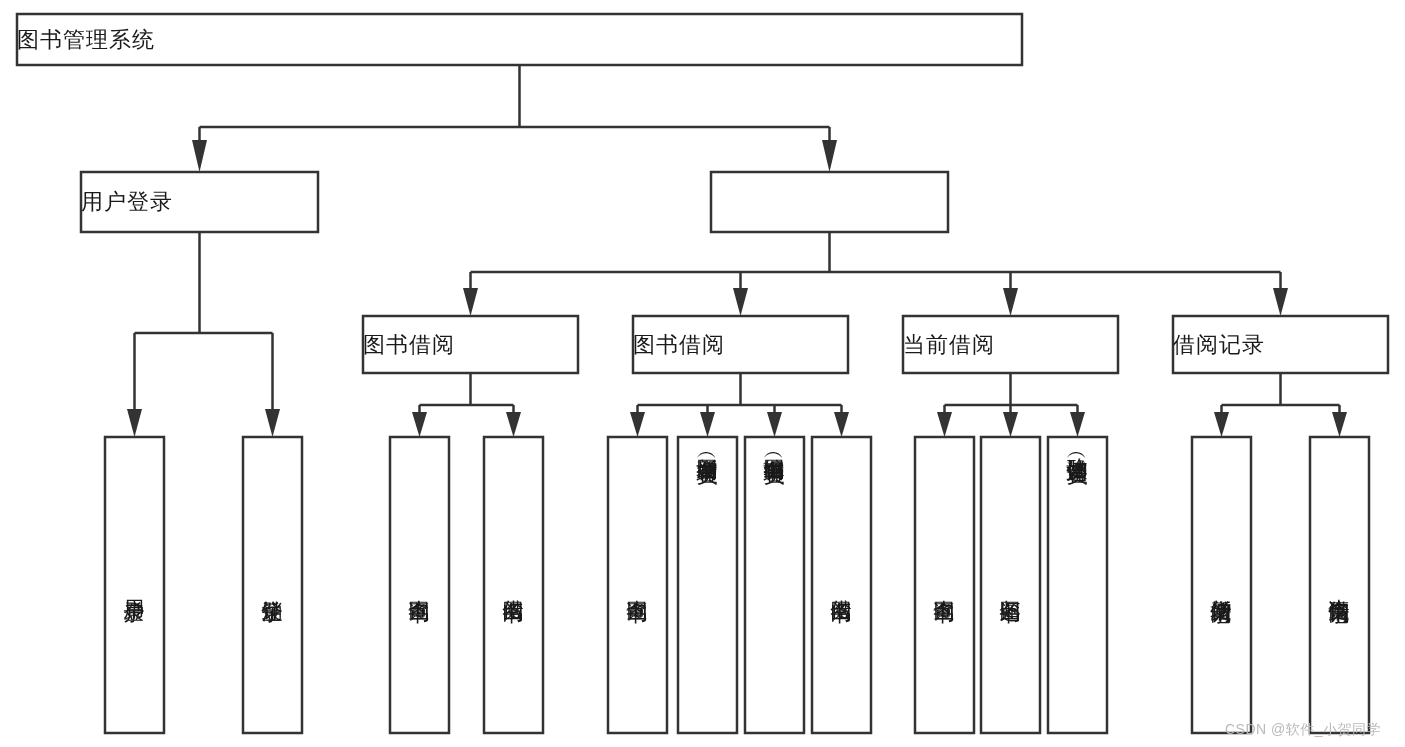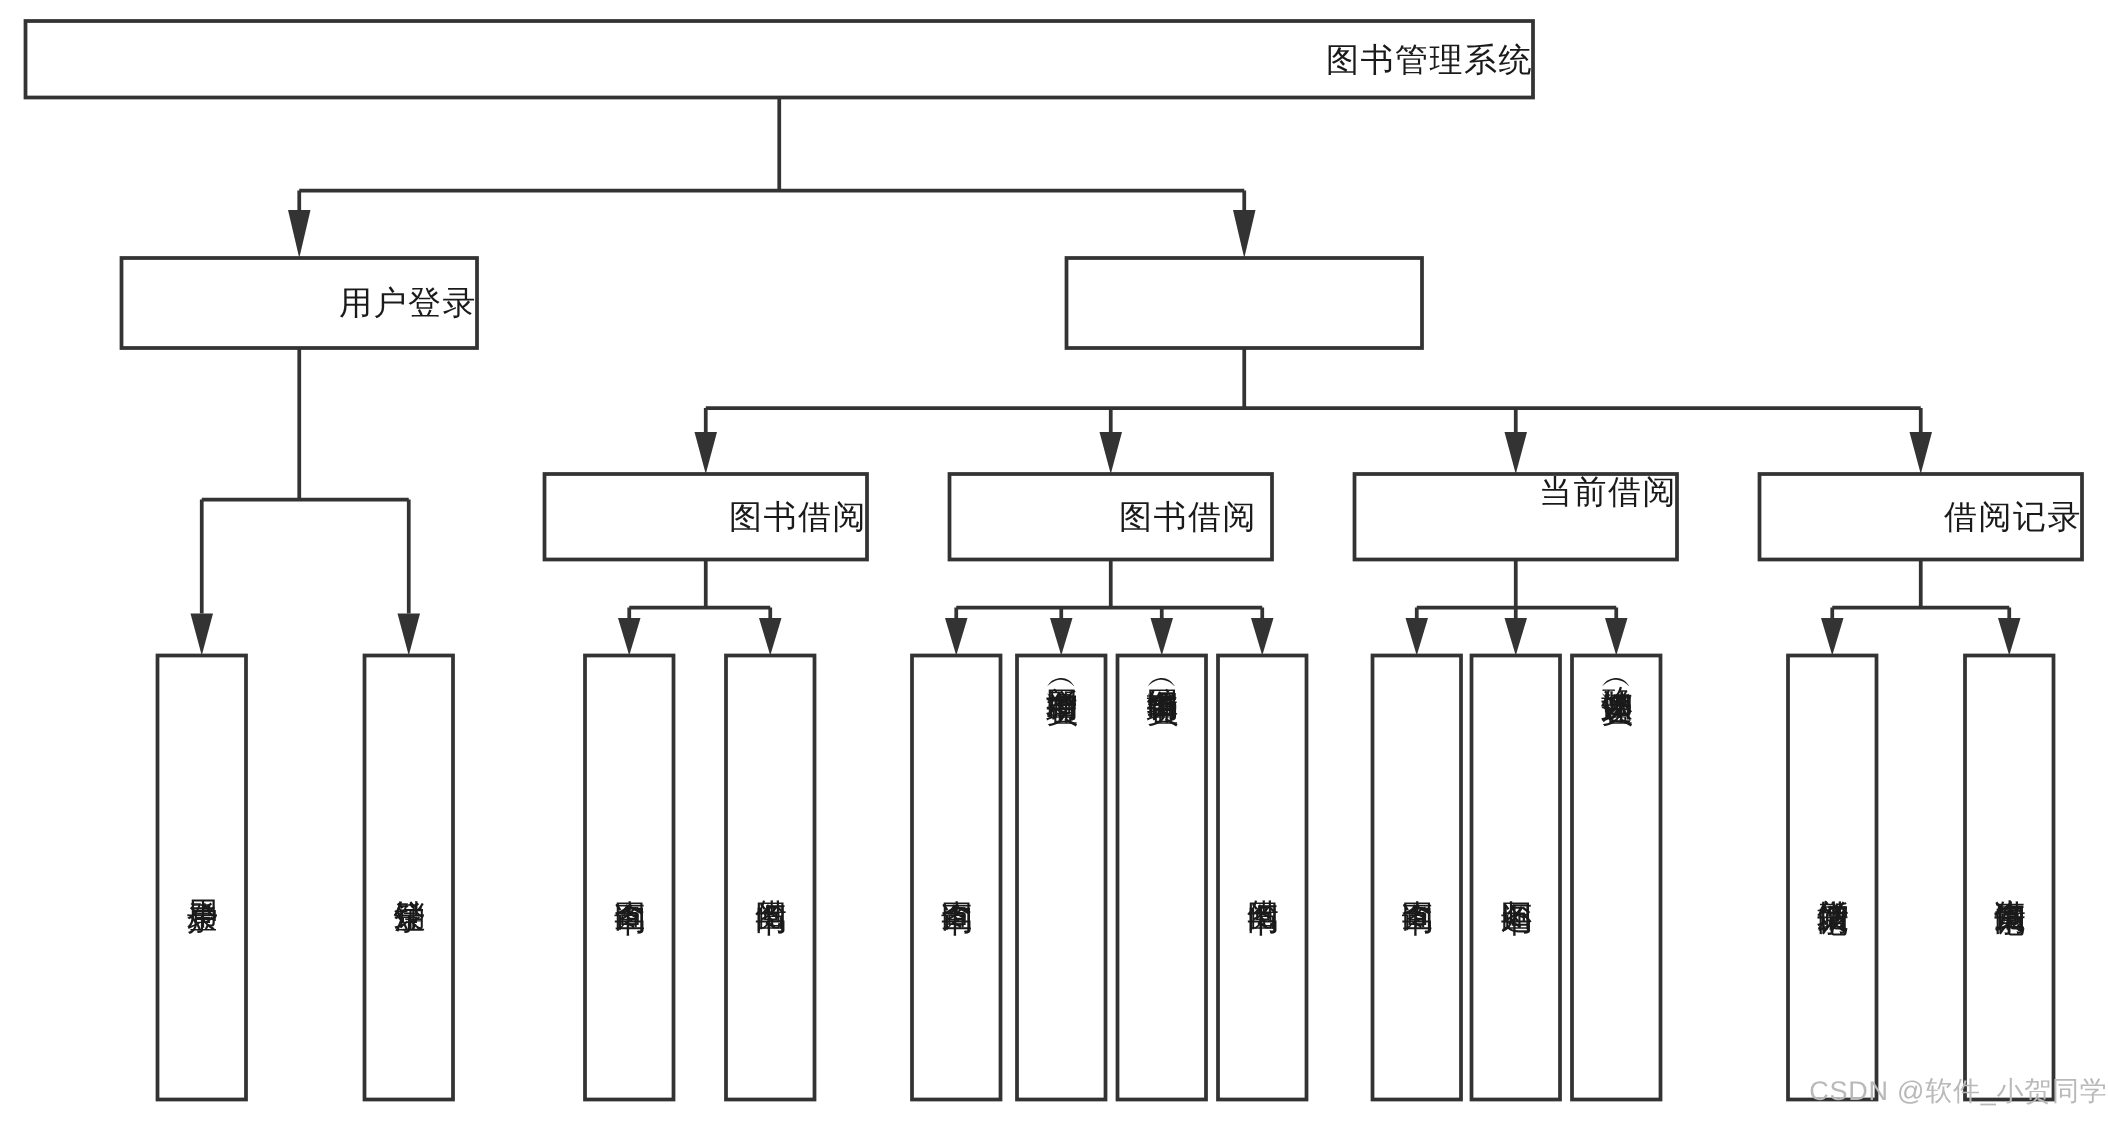--- a/index.html
+++ b/index.html
@@ -54,36 +54,36 @@
     font-size: 21px;
     line-height: 1;
     color: #1a1a1a;
     letter-spacing: 1px;
     white-space: nowrap;
   }
   .hlabel-wrap {
     position: absolute;
     display: flex;
     align-items: center;
-    justify-content: flex-end;
+    justify-content: flex-start;
     pointer-events: none;
   }
   .hlabel-text {
     font-family: "Liberation Sans", "DejaVu Sans", sans-serif;
     font-size: 22px;
     color: #1a1a1a;
     white-space: nowrap;
     letter-spacing: 1px;
   }
   .watermark {
     position: absolute;
-    right: 0;
+    right: 24px;
     bottom: 8px;
     font-family: "Liberation Sans", "DejaVu Sans", sans-serif;
-    font-size: 18px;
+    font-size: 14px;
     color: #b9b9b9;
     letter-spacing: 0.5px;
     white-space: nowrap;
     pointer-events: none;
   }
 </style>
 </head>
 <body>
 
 <div id="diagram-root">
@@ -192,21 +192,21 @@
   <div class="hlabel-wrap" style="left:81px; top:172px; width:237px; height:60px;">
     <span class="hlabel-text">用户登录</span>
   </div>
 
   <div class="hlabel-wrap" style="left:363px; top:316px; width:215px; height:57px;">
     <span class="hlabel-text">图书借阅</span>
   </div>
   <div class="hlabel-wrap" style="left:633px; top:316px; width:205px; height:57px;">
     <span class="hlabel-text">图书借阅</span>
   </div>
-  <div class="hlabel-wrap" style="left:903px; top:299px; width:215px; height:57px;">
+  <div class="hlabel-wrap" style="left:903px; top:316px; width:215px; height:57px;">
     <span class="hlabel-text">当前借阅</span>
   </div>
   <div class="hlabel-wrap" style="left:1173px; top:316px; width:215px; height:57px;">
     <span class="hlabel-text">借阅记录</span>
   </div>
 
   <div class="vlabel-wrap" style="left:105px; top:437px; width:59px; height:296px; align-items:center;">
     <span class="vlabel-text">用户登录</span>
   </div>
   <div class="vlabel-wrap" style="left:243px; top:437px; width:59px; height:296px; align-items:center;">

